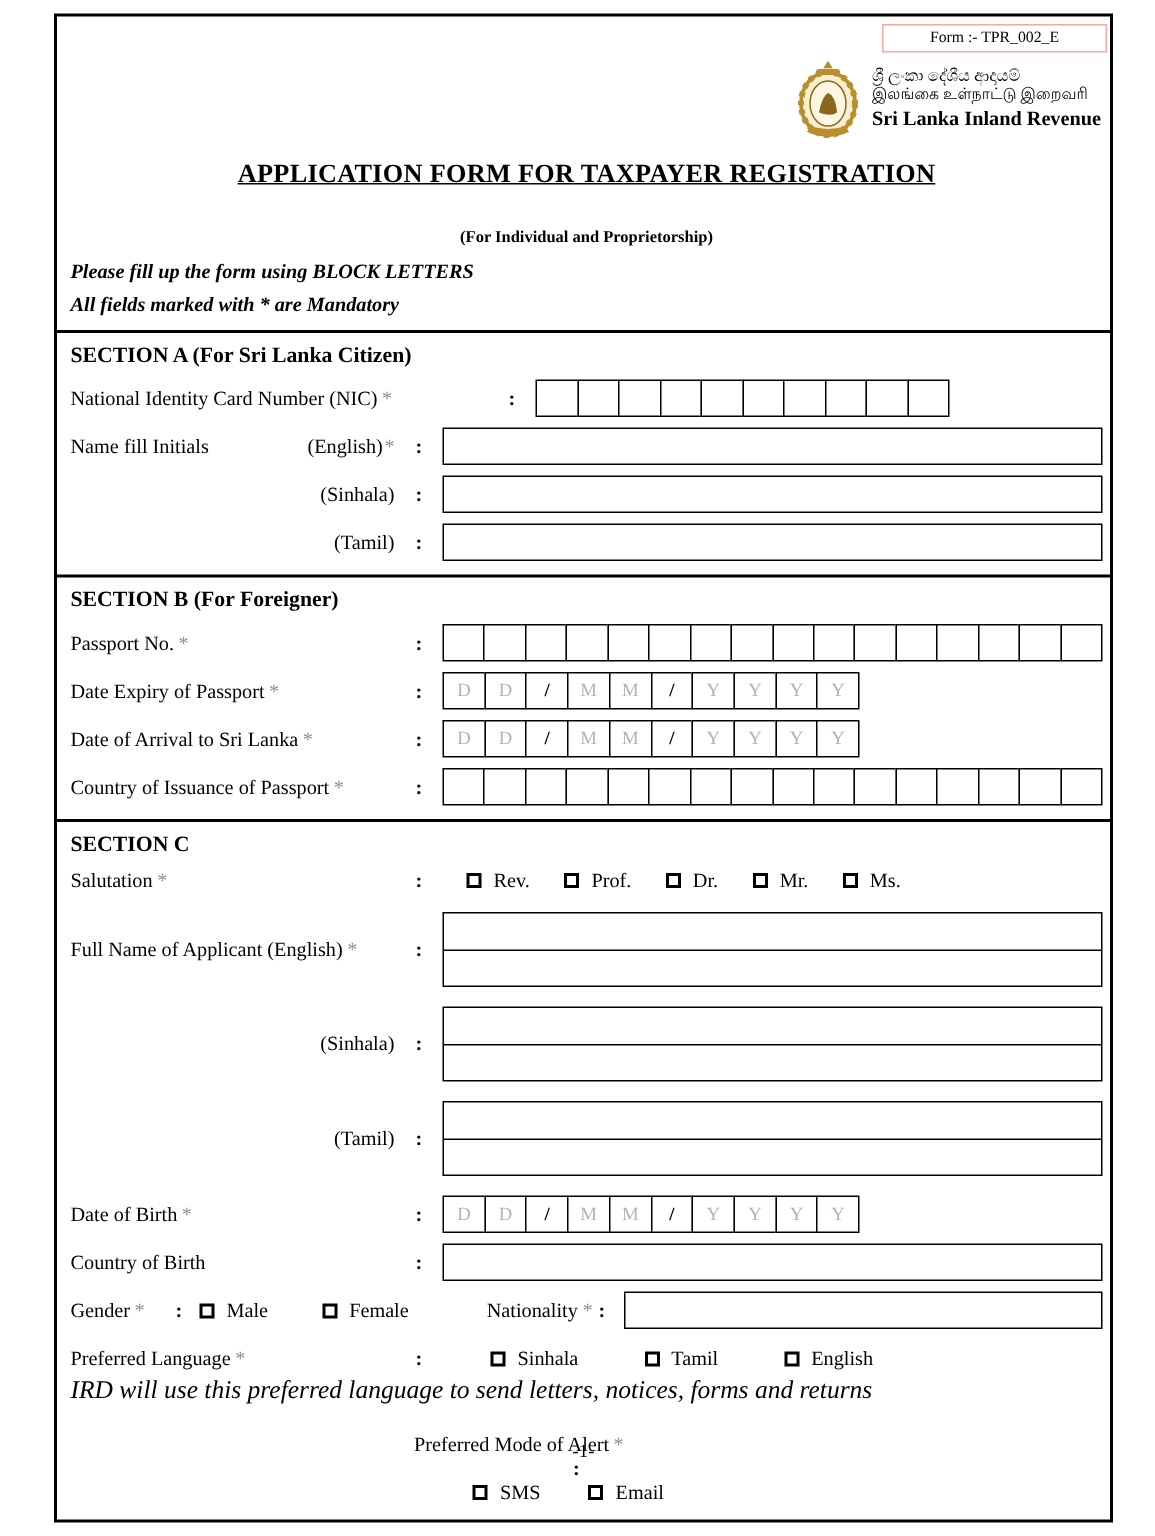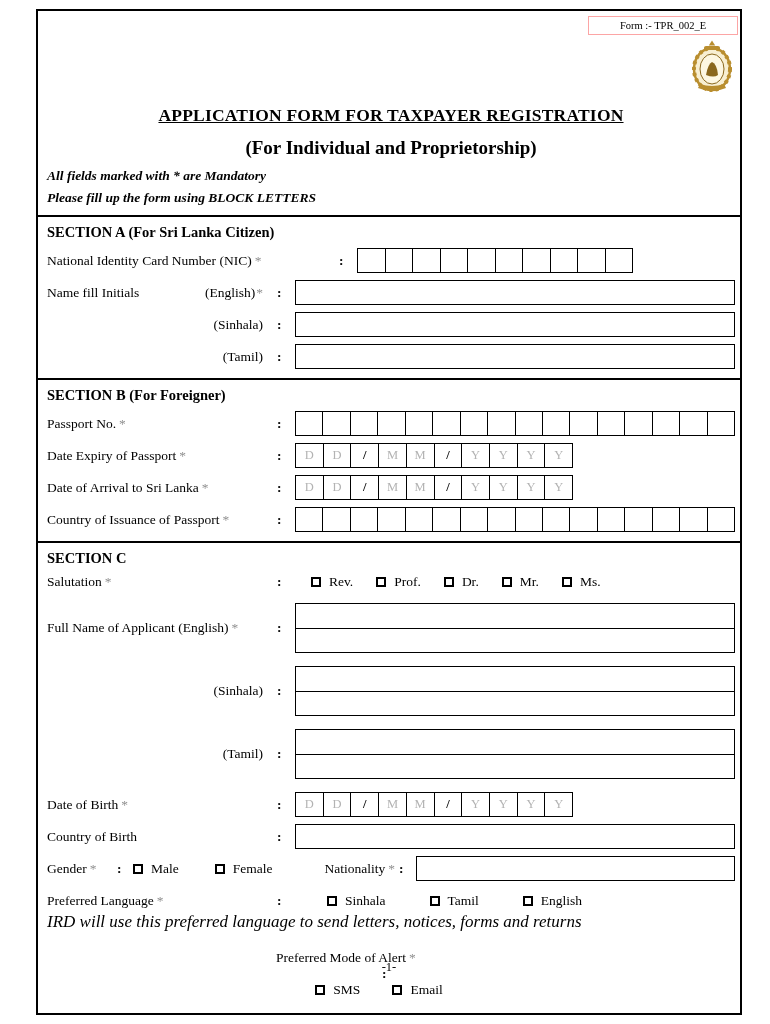--- a/index.html
+++ b/index.html
@@ -33,21 +33,21 @@
   .emblem { width: 44px; height: 54px; flex-shrink: 0; }
   .org-names { line-height: 1.2; text-align: left; }
   .org-si { font-size: 11px; }
   .org-ta { font-size: 10.5px; }
   .org-en { font-size: 13.5px; font-weight: bold; }
 
   .title {
     text-align: center; font-weight: bold; font-size: 17.5px;
     text-decoration: underline; margin-top: 12px; letter-spacing: .2px;
   }
-  .subtitle { text-align: center; font-weight: bold; font-size: 19px; margin-top: 11px; }
+  .subtitle { text-align: center; font-weight: bold; font-size: 11px; margin-top: 26px; }
   .note { font-weight: bold; font-style: italic; font-size: 13.5px; margin-top: 9px; }
   .note + .note { margin-top: 6px; }
 
   .hr { border-top: 2px solid #000; margin: 9px -5px 0 -9px; }
 
   .section-title { font-weight: bold; font-size: 14.5px; margin: 7px 0 3px; }
 
   .row { display: flex; align-items: center; margin: 7px 0; font-size: 13.5px; }
   .flabel { width: 230px; flex-shrink: 0; font-family: Liberation Serif, serif; }
   .flabel.wide { width: 292px; }
@@ -117,27 +117,32 @@
     <div class="logo-row">
       <svg class="emblem" viewBox="0 0 44 54" aria-hidden="true">
         <ellipse cx="22" cy="30" rx="18" ry="21" fill="#f8efd2" stroke="#b98e2f" stroke-width="2.5"></ellipse>
         <ellipse cx="22" cy="30" rx="18" ry="21" fill="none" stroke="#b98e2f" stroke-width="4" stroke-dasharray="3 3"></ellipse>
         <ellipse cx="22" cy="30" rx="12" ry="15" fill="#fdf7e2" stroke="#8a671c" stroke-width="1"></ellipse>
         <path d="M16 36 q2 -11 6 -13 q5 2 6 13 q-4 3 -12 0 z" fill="#8a671c"></path>
         <path d="M22 1.5 l3.2 5 h-6.4 z" fill="#b98e2f"></path>
         <rect x="14" y="7" width="16" height="4" rx="2" fill="#b98e2f"></rect>
         <path d="M8 49 q14 6 28 0 l-2 -4 q-12 4 -24 0 z" fill="#b98e2f"></path>
       </svg>
+      <div class="org-names">
+        <div class="org-si">ශ්‍රී ලංකා දේශීය ආදායම්</div>
+        <div class="org-ta">இலங்கை உள்நாட்டு இறைவரி</div>
+        <div class="org-en">Sri Lanka Inland Revenue</div>
+      </div>
     </div>
 
     <div class="title">APPLICATION FORM FOR TAXPAYER REGISTRATION</div>
     <div class="subtitle">(For Individual and Proprietorship)</div>
 
+    <div class="note">Please fill up the form using BLOCK LETTERS</div>
     <div class="note">All fields marked with * are Mandatory</div>
-    <div class="note">Please fill up the form using BLOCK LETTERS</div>
 
     <div class="hr"></div>
 
     <div class="section-title">SECTION A (For Sri Lanka Citizen)</div>
 
     <div class="row">
       <div class="flabel wide">
         <span>National Identity Card Number (NIC)</span><span class="req">*</span>
       </div>
       <div class="fcolon">:</div>

